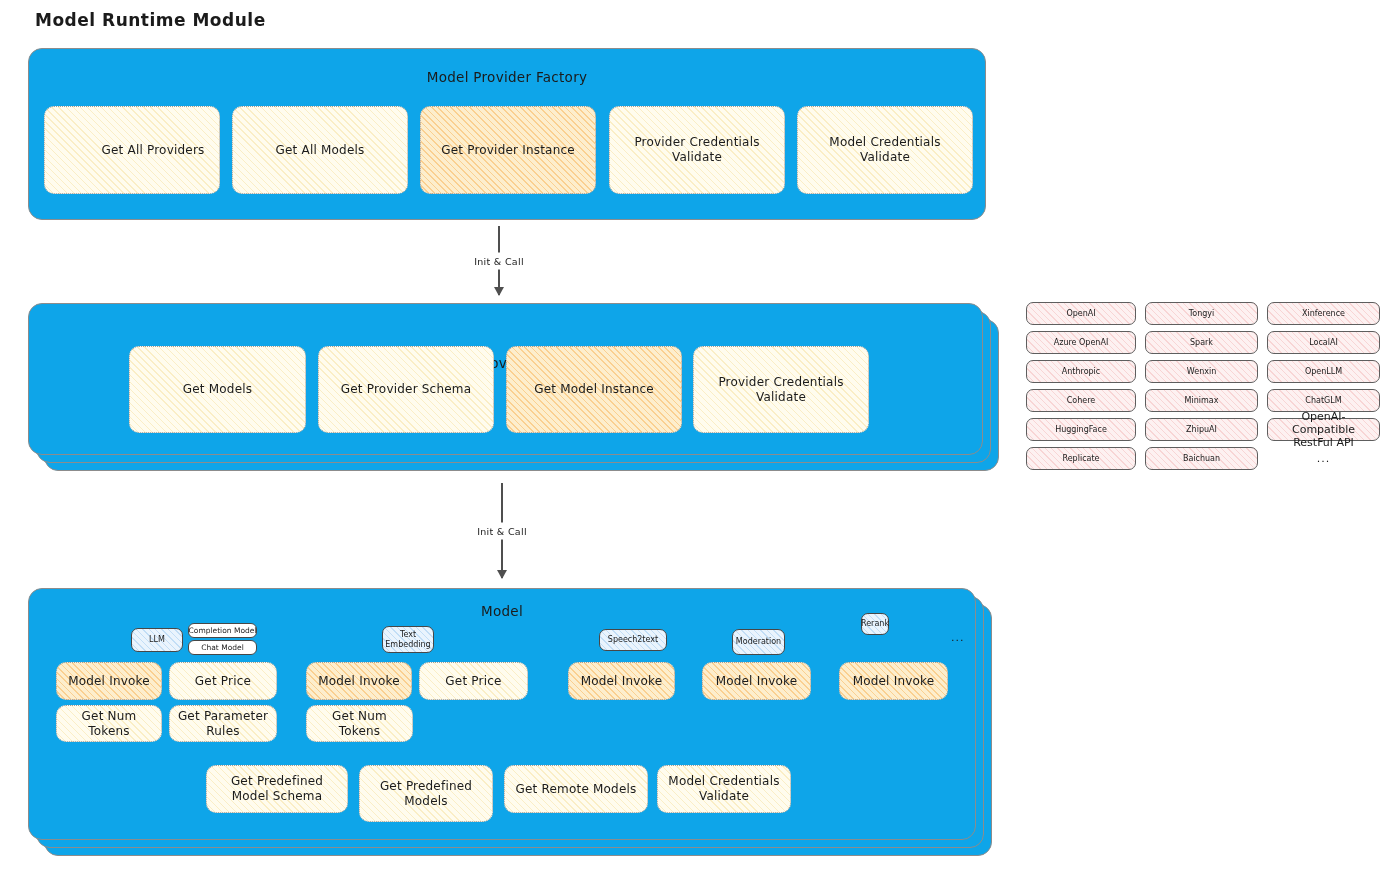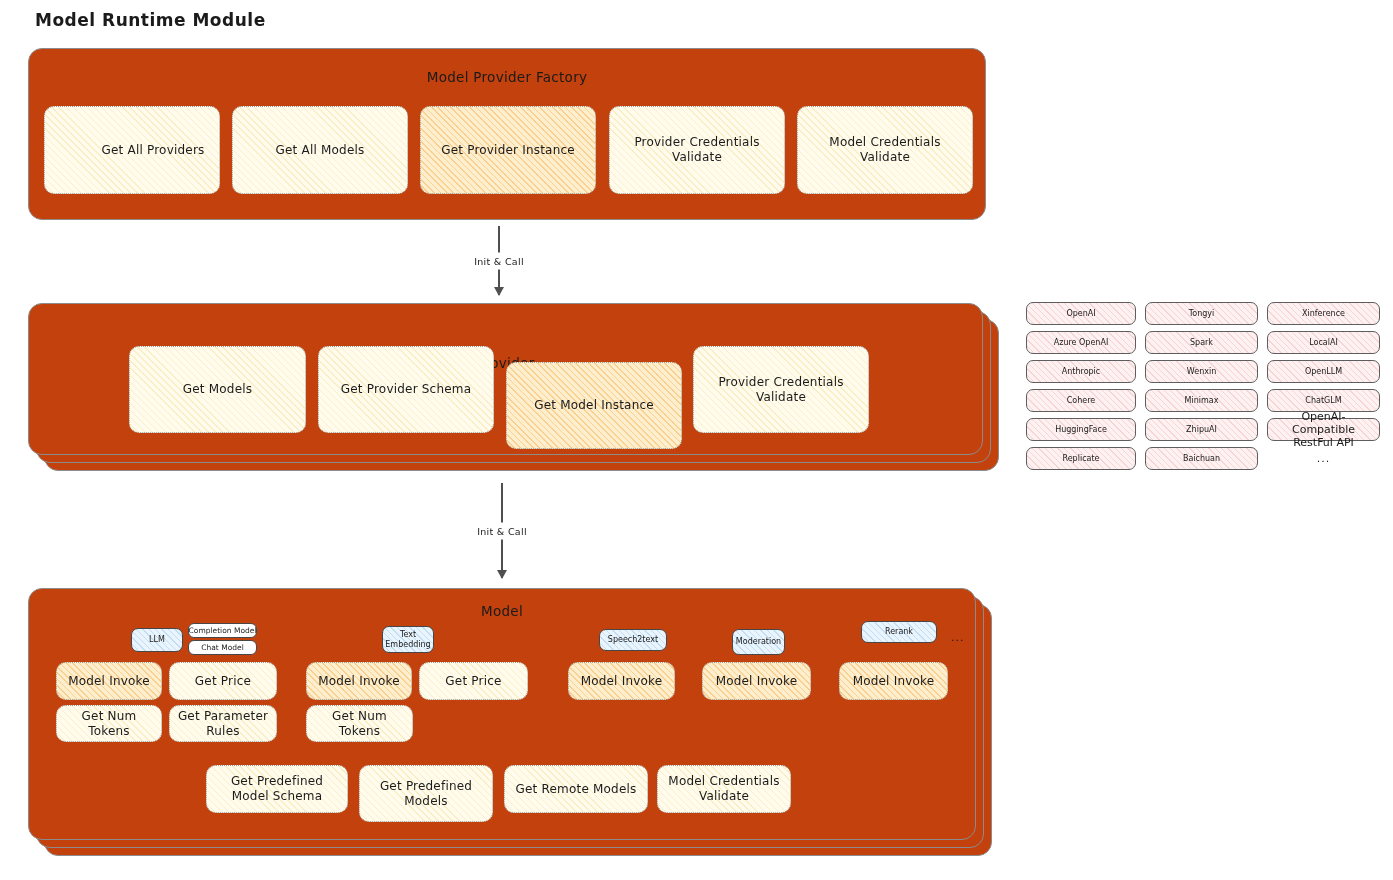--- a/index.html
+++ b/index.html
@@ -7,21 +7,21 @@
   .canvas {
     position:relative; width:1393px; height:880px; background:#ffffff;
     font-family:"DejaVu Sans", sans-serif; color:#1b1b1b; overflow:hidden;
   }
   .page-title {
     position:absolute; left:35px; top:10px; font-size:17px; font-weight:bold;
     letter-spacing:0.5px;
   }
   
   .container, .layer {
-    position:absolute; background:#c2410c; border:1.5px solid #8c8c8c;
+    position:absolute; background:#0ea5e9; border:1.5px solid #8c8c8c;
     border-radius:14px;
   }
   .box-title {
     position:absolute; width:100%; text-align:center; font-size:13.5px;
     letter-spacing:0.3px;
   }
   
   .node {
     position:absolute; display:flex; align-items:center; justify-content:center;
     text-align:center; border-radius:10px; font-size:12px; line-height:1.25;
@@ -99,21 +99,21 @@
     <div class="head"></div>
     <div class="alabel">Init &amp; Call</div>
   </div>
 
   <div class="layer" style="left:44px; top:319px; width:955px; height:152px;"></div>
   <div class="layer" style="left:36px; top:311px; width:955px; height:152px;"></div>
   <div class="container" style="left:28px; top:303px; width:955px; height:152px;">
     <div class="box-title" style="top:17px;margin-top:34px;">Provider</div>
     <div class="node box-yellow" style="left:289px; top:42px; width:176px; height:87px;">Get Provider Schema</div>
     <div class="node box-yellow" style="left:100px; top:42px; width:177px; height:87px;">Get Models</div>
-    <div class="node box-orange" style="left:477px; top:42px; width:176px; height:87px;margin-top:16px;">Get Model Instance</div>
+    <div class="node box-orange" style="left:477px; top:42px; width:176px; height:87px;">Get Model Instance</div>
     <div class="node box-yellow" style="left:664px; top:42px; width:176px; height:87px;">Provider Credentials Validate</div>
   </div>
 
   <div class="provider-grid">
     <div class="pill-pink">OpenAI</div>
     <div class="pill-pink">Tongyi</div>
     <div class="pill-pink">Xinference</div>
     <div class="pill-pink">Azure OpenAI</div>
     <div class="pill-pink">Spark</div>
     <div class="pill-pink">LocalAI</div>
@@ -141,21 +141,21 @@
   <div class="layer" style="left:36px; top:596px; width:948px; height:252px;"></div>
   <div class="container" style="left:28px; top:588px; width:948px; height:252px;">
     <div class="box-title" style="top:14px;">Model</div>
 
     <div class="tag-blue" style="left:102px; top:39px; width:52px; height:24px;">LLM</div>
     <div class="tag-white" style="left:159px; top:34px; width:69px; height:15px;">Completion Model</div>
     <div class="tag-white" style="left:159px; top:51px; width:69px; height:15px;">Chat Model</div>
     <div class="tag-blue" style="left:353px; top:37px; width:52px; height:27px;">Text Embedding</div>
     <div class="tag-blue" style="left:570px; top:40px; width:68px; height:22px;">Speech2text</div>
     <div class="tag-blue" style="left:703px; top:40px; width:53px; height:26px;">Moderation</div>
-    <div class="tag-blue" style="left:832px; top:32px; width:76px; height:22px;">Rerank</div>
+    <div class="tag-blue" style="left:832px; top:24px; width:28px; height:22px;">Rerank</div>
     <div class="ellipsis-text" style="left:922px; top:42px;">...</div>
 
     <div class="node box-orange" style="left:27px;  top:73px; width:106px; height:38px;">Model Invoke</div>
     <div class="node box-yellow" style="left:140px; top:73px; width:108px; height:38px;">Get Price</div>
     <div class="node box-orange" style="left:277px; top:73px; width:106px; height:38px;">Model Invoke</div>
     <div class="node box-yellow" style="left:390px; top:73px; width:109px; height:38px;">Get Price</div>
     <div class="node box-orange" style="left:539px; top:73px; width:107px; height:38px;">Model Invoke</div>
     <div class="node box-orange" style="left:673px; top:73px; width:109px; height:38px;">Model Invoke</div>
     <div class="node box-orange" style="left:810px; top:73px; width:109px; height:38px;">Model Invoke</div>
 

